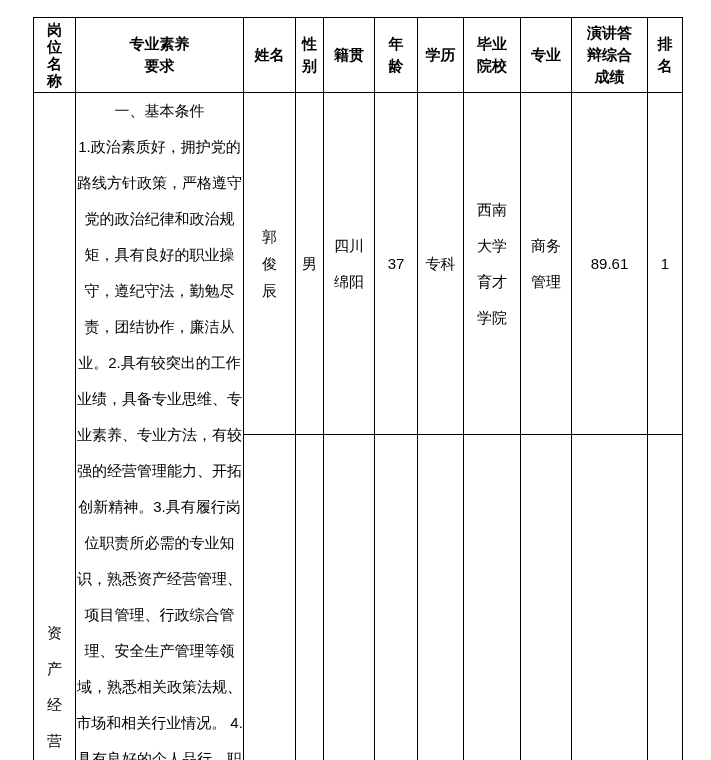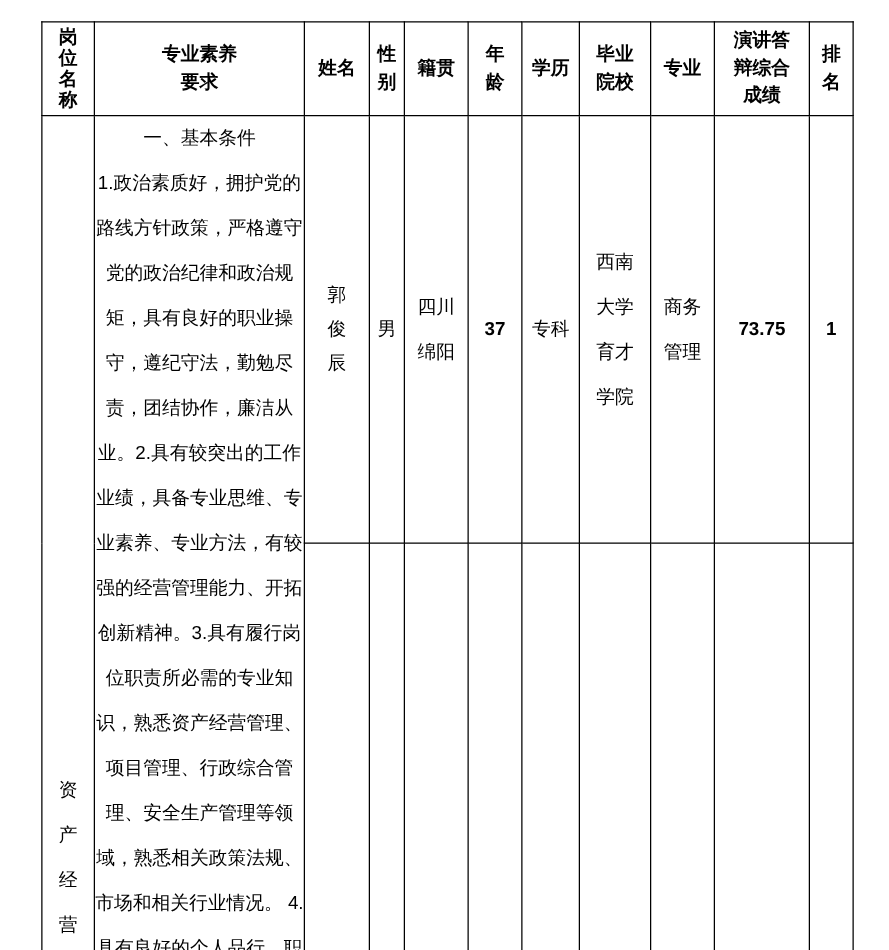--- a/index.html
+++ b/index.html
@@ -56,21 +56,21 @@
     vertical-align: top;
     text-align: justify;
     line-height: 21.6px;
     padding: 3px 5px 3px 5px;
     font-size: 15px;
   }
   tr.r1 td { line-height: 36px; }
   tr.r1 td.name-cell { line-height: 27px; }
   tr.r2 td { line-height: 47px; }
   tr.r2 td.name-cell { line-height: 46px; }
-  td.num { font-size: 15px; font-weight: bold; }
+  td.num { font-size: 15px; }
 </style>
 </head>
 <body>
 
 <div class="page">
   <table class="eval">
     <colgroup>
       <col style="width:42px">
       <col style="width:168px">
       <col style="width:52px">
@@ -129,21 +129,21 @@
       <td>四川
 绵阳</td>
       <td class="num">37</td>
       <td>专科</td>
       <td>西南
 大学
 育才
 学院</td>
       <td>商务
 管理</td>
-      <td class="num">73.75</td>
+      <td class="num">89.61</td>
       <td class="num">1</td>
     </tr>
 
     <tr class="r2">
       <td class="name-cell">卢
 凯</td>
       <td>男</td>
       <td>四川
 梓潼</td>
       <td class="num">41</td>

